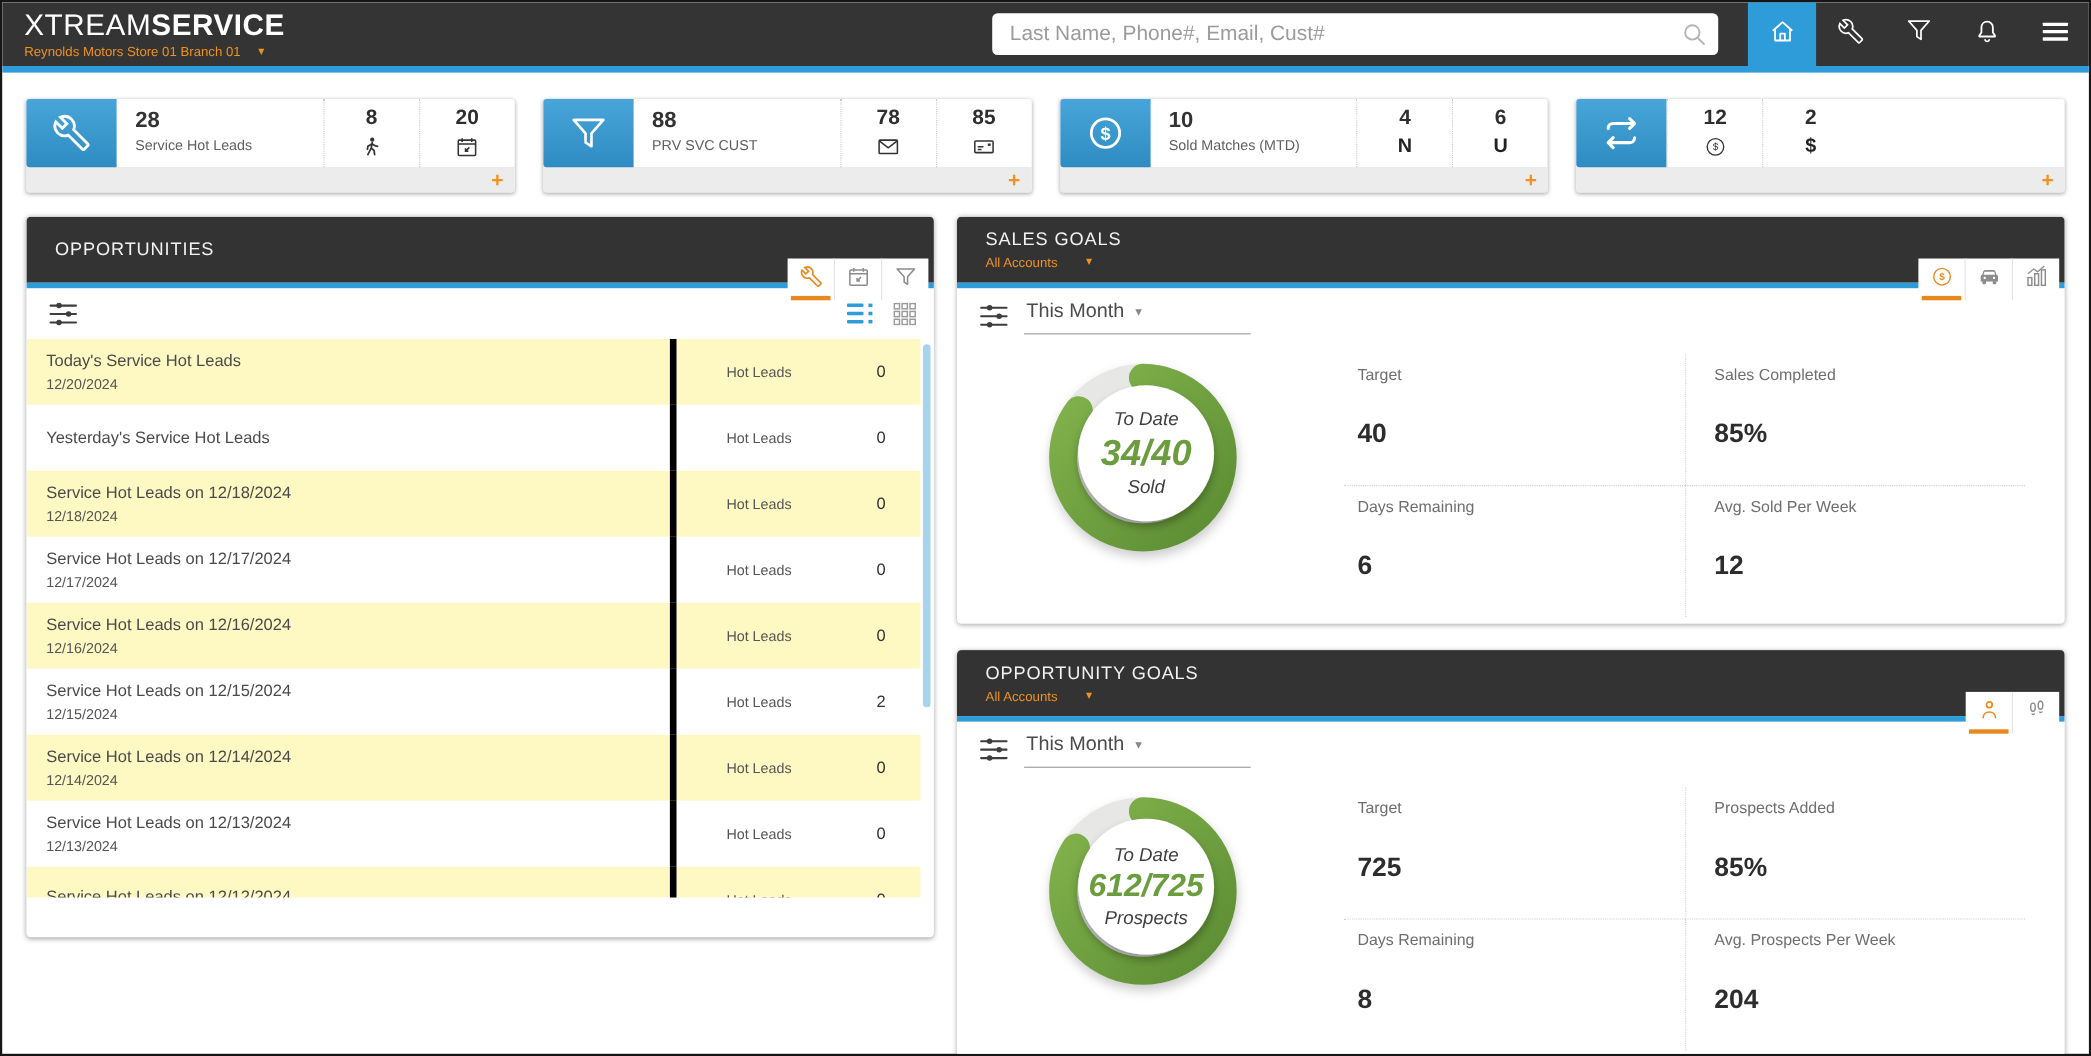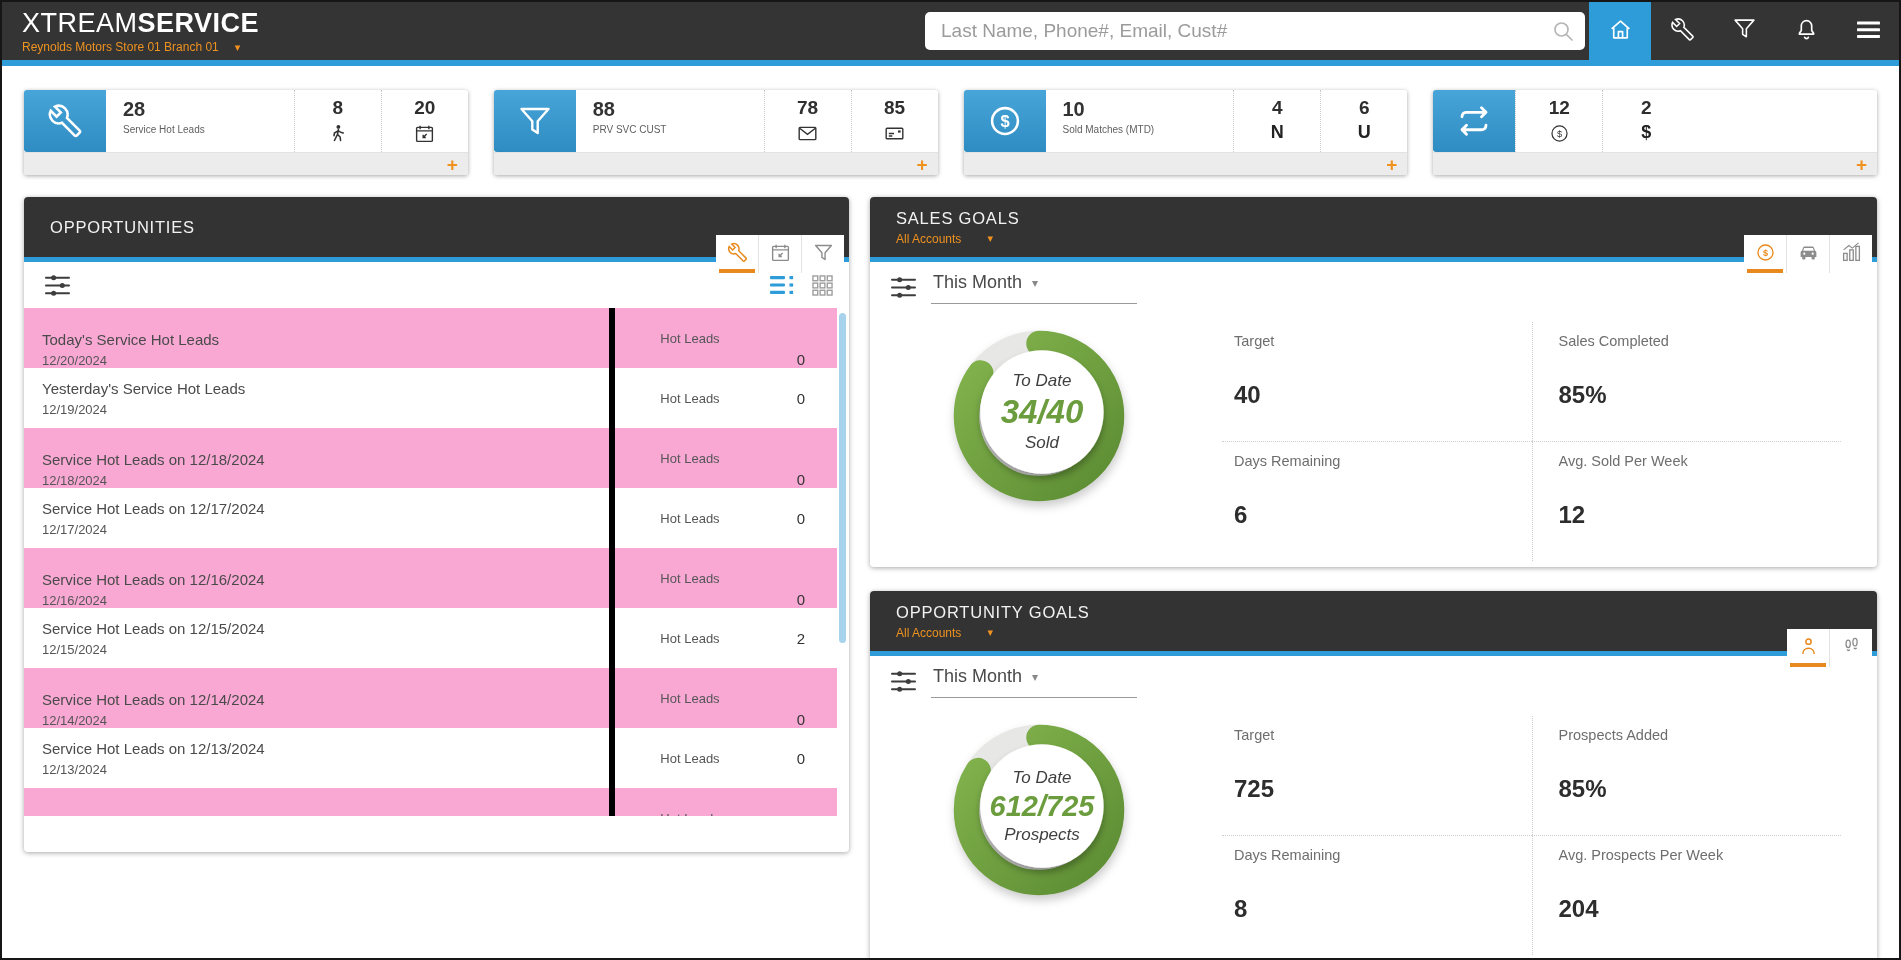--- a/index.html
+++ b/index.html
@@ -5,39 +5,39 @@
   html,body{margin:0;padding:0;background:#888;}
   .frame{width:1901px;height:960px;box-sizing:border-box;border:2px solid #161616;background:#fff;
     position:relative;overflow:hidden;font-family:"Liberation Sans",sans-serif;}
   
   header{height:58px;background:#343434;display:flex;align-items:center;}
   .brand{margin-left:20px;}
   .brand-name{font-size:27px;color:#fff;letter-spacing:.5px;line-height:1;margin-top:2px;}
   .brand-name .bold{font-weight:800;}
   .dealer{margin-top:3px;font-size:12px;color:#EF921F;display:flex;align-items:center;gap:16px;cursor:pointer;}
   .caret{font-size:11px;line-height:1;}
-  .search-wrap{position:relative;margin-left:auto;margin-right:4px;}
+  .search-wrap{position:relative;margin-left:auto;margin-right:27px;}
   .search-wrap input{width:600px;height:38px;border-radius:5px;border:none;outline:none;font-size:19px;
     padding:0 44px 0 16px;color:#444;font-family:"Liberation Sans",sans-serif;}
   .search-wrap input::placeholder{color:#9b9b9b;}
   .search-icon{position:absolute;right:10px;top:7px;width:24px;height:24px;color:#b5b5b5;}
   .top-btn{width:62px;height:58px;display:flex;align-items:center;justify-content:center;color:#fff;cursor:pointer;}
   .top-btn svg{width:25px;height:25px;}
   .top-btn.active{background:#2D9CD8;}
   .blue-line{height:6px;background:#2D9CD8;}
   
   .cards-row{margin:24px 22px 0;display:flex;gap:26px;}
   .stat-card{flex:1;background:#fff;border-radius:3px;box-shadow:0 1px 4px rgba(0,0,0,.35);}
   .card-body{display:flex;height:62px;}
   .card-icon{width:82px;background:linear-gradient(180deg,#47A5D9,#2E8CC2);display:flex;align-items:center;
     justify-content:center;border-radius:3px 0 0 3px;color:#fff;}
   .card-icon svg{width:36px;height:36px;}
   .card-main{flex:1;padding:8px 0 0 17px;min-width:0;}
   .card-value{font-size:20px;font-weight:bold;color:#333;}
-  .card-label{font-size:10px;color:#5f5f5f;margin-top:3px;white-space:nowrap;}
+  .card-label{font-size:13px;color:#5f5f5f;margin-top:3px;white-space:nowrap;}
   .card-sub{width:86px;border-left:1px dotted #c9c9c9;display:flex;flex-direction:column;align-items:center;
     padding-top:7px;gap:4px;}
   .sub-value{font-size:19px;font-weight:bold;color:#2e2e2e;}
   .sub-icon{color:#333;}
   .sub-icon svg{width:21px;height:21px;}
   .sub-glyph{font-size:18px;font-weight:bold;color:#222;line-height:1;}
   .card-footer{height:22px;background:#ECECEC;border-top:1px solid #e2e2e2;display:flex;justify-content:flex-end;
     align-items:center;padding-right:10px;border-radius:0 0 3px 3px;}
   .plus{color:#EF921F;font-size:19px;font-weight:bold;line-height:1;cursor:pointer;}
   
@@ -57,21 +57,21 @@
   .opps{width:825px;flex:none;height:655px;}
   .opp-toolbar{height:46px;display:flex;align-items:center;padding:0 16px 0 20px;}
   .sliders-btn{color:#3d3d3d;cursor:pointer;display:flex;}
   .sliders-btn svg{width:27px;height:25px;}
   .tb-spacer{flex:1;}
   .view-toggles{display:flex;gap:18px;align-items:center;}
   .vt{cursor:pointer;display:flex;}
   .vt.list{color:#2D9CD8;} .vt.grid{color:#9a9a9a;}
   .opp-list{position:relative;height:508px;overflow:hidden;margin-right:12px;}
   .opp-row{height:60px;display:flex;align-items:center;padding-left:18px;background:#fff;cursor:pointer;}
-  .opp-row.alt{background:#f9a8d4;align-items:flex-end;}
+  .opp-row.alt{background:#fef9c3;}
   .opp-row-main{flex:1;min-width:0;}
   .opp-row-title{font-size:15px;color:#4a4a4a;}
   .opp-row-date{font-size:13px;color:#555;margin-top:5px;}
   .opp-row-type{width:150px;align-self:stretch;display:flex;align-items:center;justify-content:center;
     font-size:13px;color:#555;border-left:6px solid #000000;}
   .opp-row-count{width:72px;text-align:center;font-size:15px;color:#333;}
   .scroll-thumb{position:absolute;right:3px;top:116px;width:7px;height:330px;background:#A7D3ED;border-radius:4px;cursor:pointer;}
   
   .right-col{flex:1;display:flex;flex-direction:column;gap:24px;}
   .goal-panel{height:370px;}
@@ -370,21 +370,20 @@
         <div class="opp-row-main">
           <div class="opp-row-title">Today's Service Hot Leads</div>
           <div class="opp-row-date">12/20/2024</div>
         </div>
         <div class="opp-row-type">Hot Leads</div>
         <div class="opp-row-count">0</div>
       </div>
           <div class="opp-row">
         <div class="opp-row-main">
           <div class="opp-row-title">Yesterday's Service Hot Leads</div>
-          <div class="opp-row-date">12/19/2024</div>
         </div>
         <div class="opp-row-type">Hot Leads</div>
         <div class="opp-row-count">0</div>
       </div>
           <div class="opp-row alt">
         <div class="opp-row-main">
           <div class="opp-row-title">Service Hot Leads on 12/18/2024</div>
           <div class="opp-row-date">12/18/2024</div>
         </div>
         <div class="opp-row-type">Hot Leads</div>

